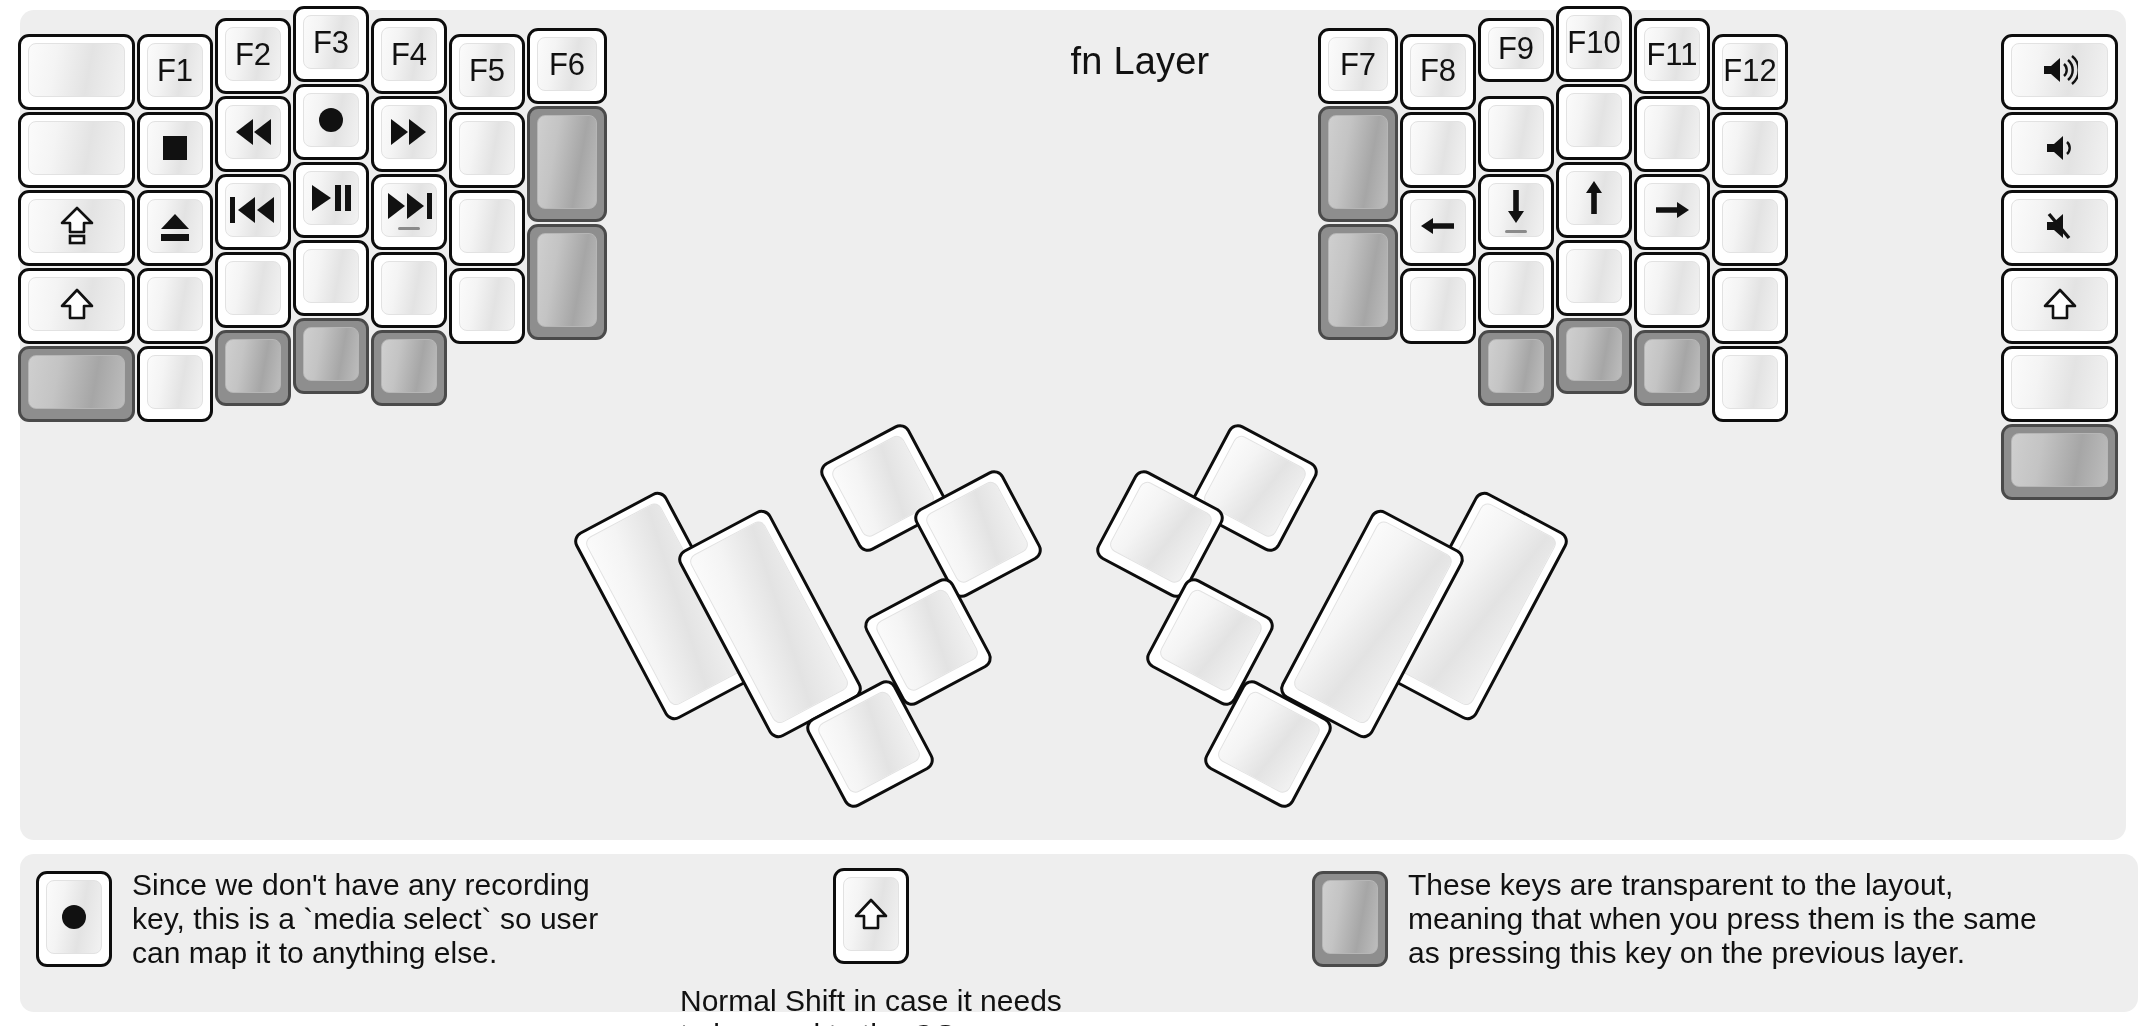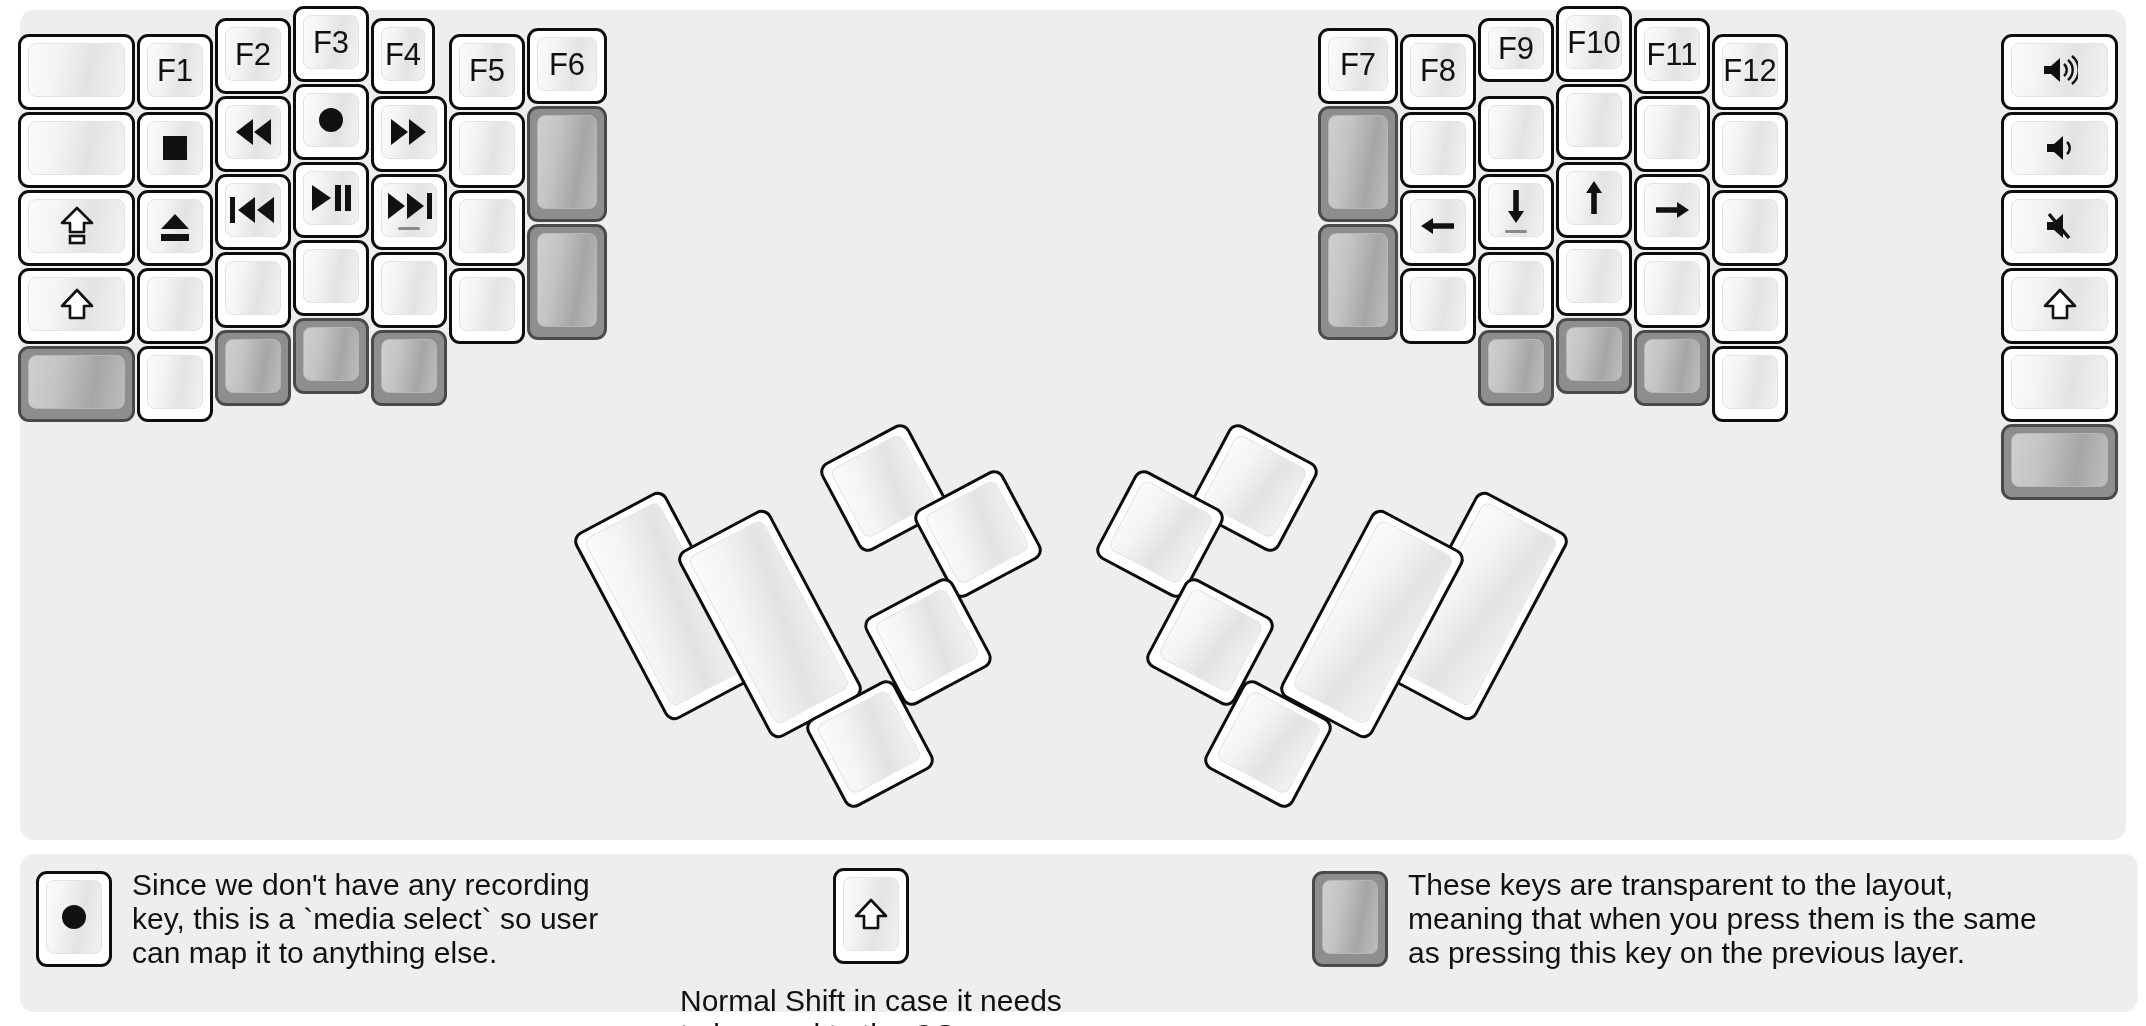--- a/index.html
+++ b/index.html
@@ -39,20 +39,21 @@
   .legend-key{position:relative;width:76px;height:96px;flex:none;}
   .legend-text{font-size:30px;color:#111;line-height:1.14;white-space:pre-line;}
 </style>
 </head>
 <body>
 
 <div id="stage">
 
   <div class="panel" id="board-panel"></div>
 
+  <div id="title">fn Layer</div>
 
   <div id="keys-layer">
       <div class="key" style="left: 18px; top: 34px; width: 117px; height: 76px;">
         <div class="cap">
           <span class="lbl"></span>
         </div>
       </div>
       <div class="key" style="left: 18px; top: 112px; width: 117px; height: 76px;">
         <div class="cap">
           <span class="lbl"></span>
@@ -196,21 +197,21 @@
       <div class="key" style="left: 293px; top: 240px; width: 76px; height: 76px;">
         <div class="cap">
           <span class="lbl"></span>
         </div>
       </div>
       <div class="key trans" style="left: 293px; top: 318px; width: 76px; height: 76px;">
         <div class="cap">
           <span class="lbl"></span>
         </div>
       </div>
-      <div class="key" style="left: 371px; top: 18px; width: 64px; height: 76px;">
+      <div class="key" style="left: 371px; top: 18px; width: 76px; height: 76px;">
         <div class="cap">
           <span class="lbl">F4</span>
         </div>
       </div>
       <div class="key" style="left: 371px; top: 96px; width: 76px; height: 76px;">
         <div class="cap">
           <span class="lbl">
             <span>
               <svg class="glyph" width="40" height="32" viewBox="0 0 40 32" fill="#111">
                 <path d="M2 3 L2 29 L19 16 Z"></path>

